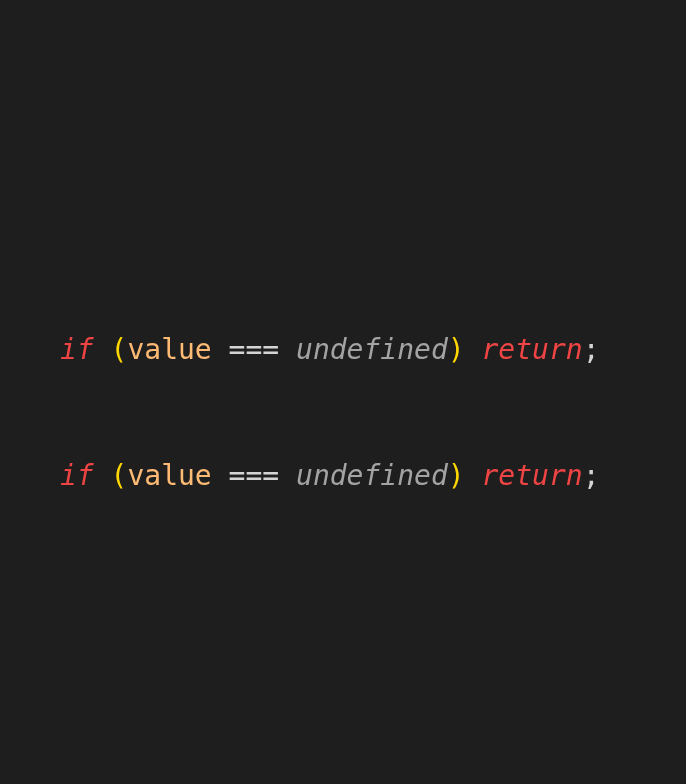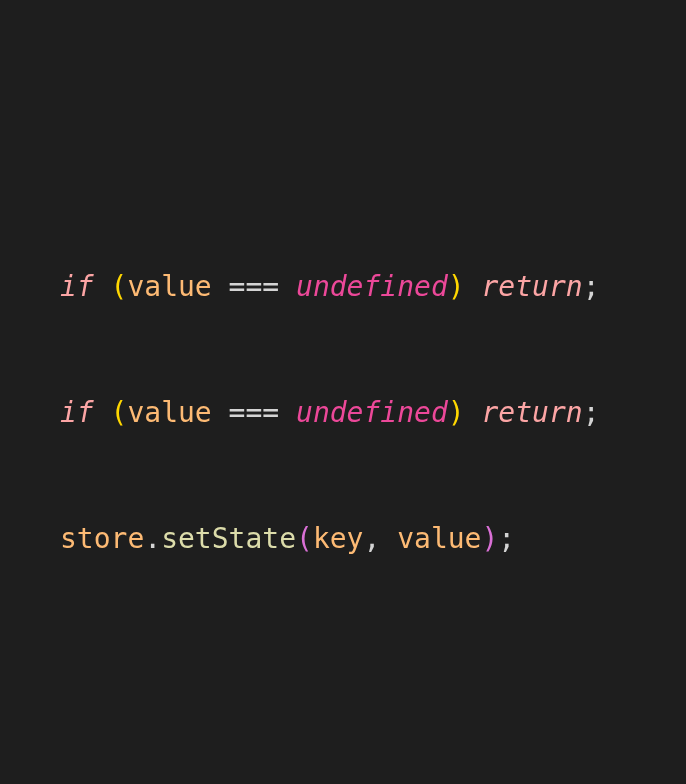--- a/index.html
+++ b/index.html
@@ -14,29 +14,28 @@
       align-items: center;
       padding-left: 60px;
       padding-right: 40px;
     }
     .code-block {
       white-space: pre;
     }
     .line {
       display: block;
     }
-    .kw-italic { color: #fca5a5; font-style: italic; }
+    .kw-italic { color: #ef4444; font-style: italic; }
     .punct-yellow { color: #ffd700; }
     .punct-pink { color: #da70d6; }
     .punct-gray { color: #d4d4d4; }
     .ident-blue { color: #fdba74; }
-    .ident-cyan { color: #ec4899; font-style: italic; text-align: right; }
+    .ident-cyan { color: #a3a3a3; font-style: italic; text-align: right; }
     .op { color: #d4d4d4; }
     .fn-yellow { color: #dcdcaa; }
   </style>
 </head>
 <body>
 
 <div class="code-block">
   <span class="line"><span class="kw-italic">if</span><span> </span><span class="punct-yellow">(</span><span class="ident-blue">value</span><span> </span><span class="op">===</span><span> </span><span class="ident-cyan">undefined</span><span class="punct-yellow">)</span><span> </span><span class="kw-italic">return</span><span class="punct-gray">;</span></span>
   <span class="line"><span class="kw-italic">if</span><span> </span><span class="punct-yellow">(</span><span class="ident-blue">value</span><span> </span><span class="op">===</span><span> </span><span class="ident-cyan">undefined</span><span class="punct-yellow">)</span><span> </span><span class="kw-italic">return</span><span class="punct-gray">;</span></span>
-  <span class="line"><span class="ident-blue">store</span><span class="punct-gray">.</span><span class="fn-yellow">setState</span><span class="punct-pink">(</span><span class="ident-blue">key</span><span class="punct-gray">,</span><span> </span><span class="ident-blue">value</span><span class="punct-pink">)</span><span class="punct-gray">;</span></span>
 </div>
 
 </body></html>

